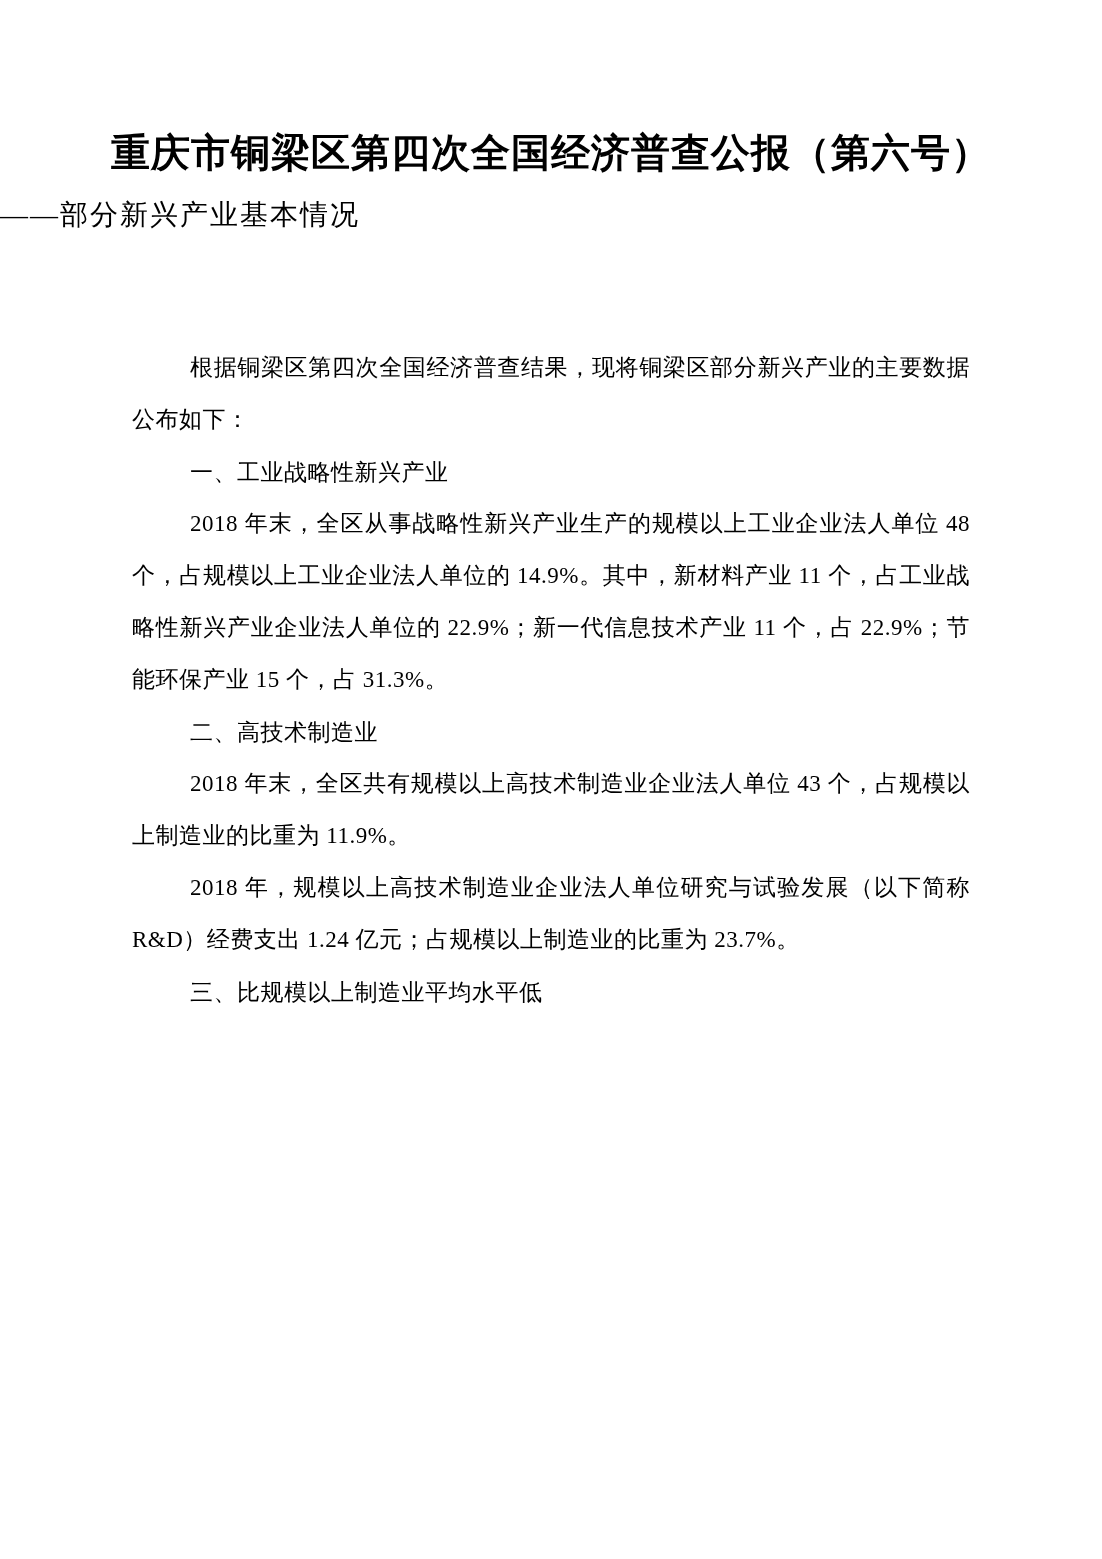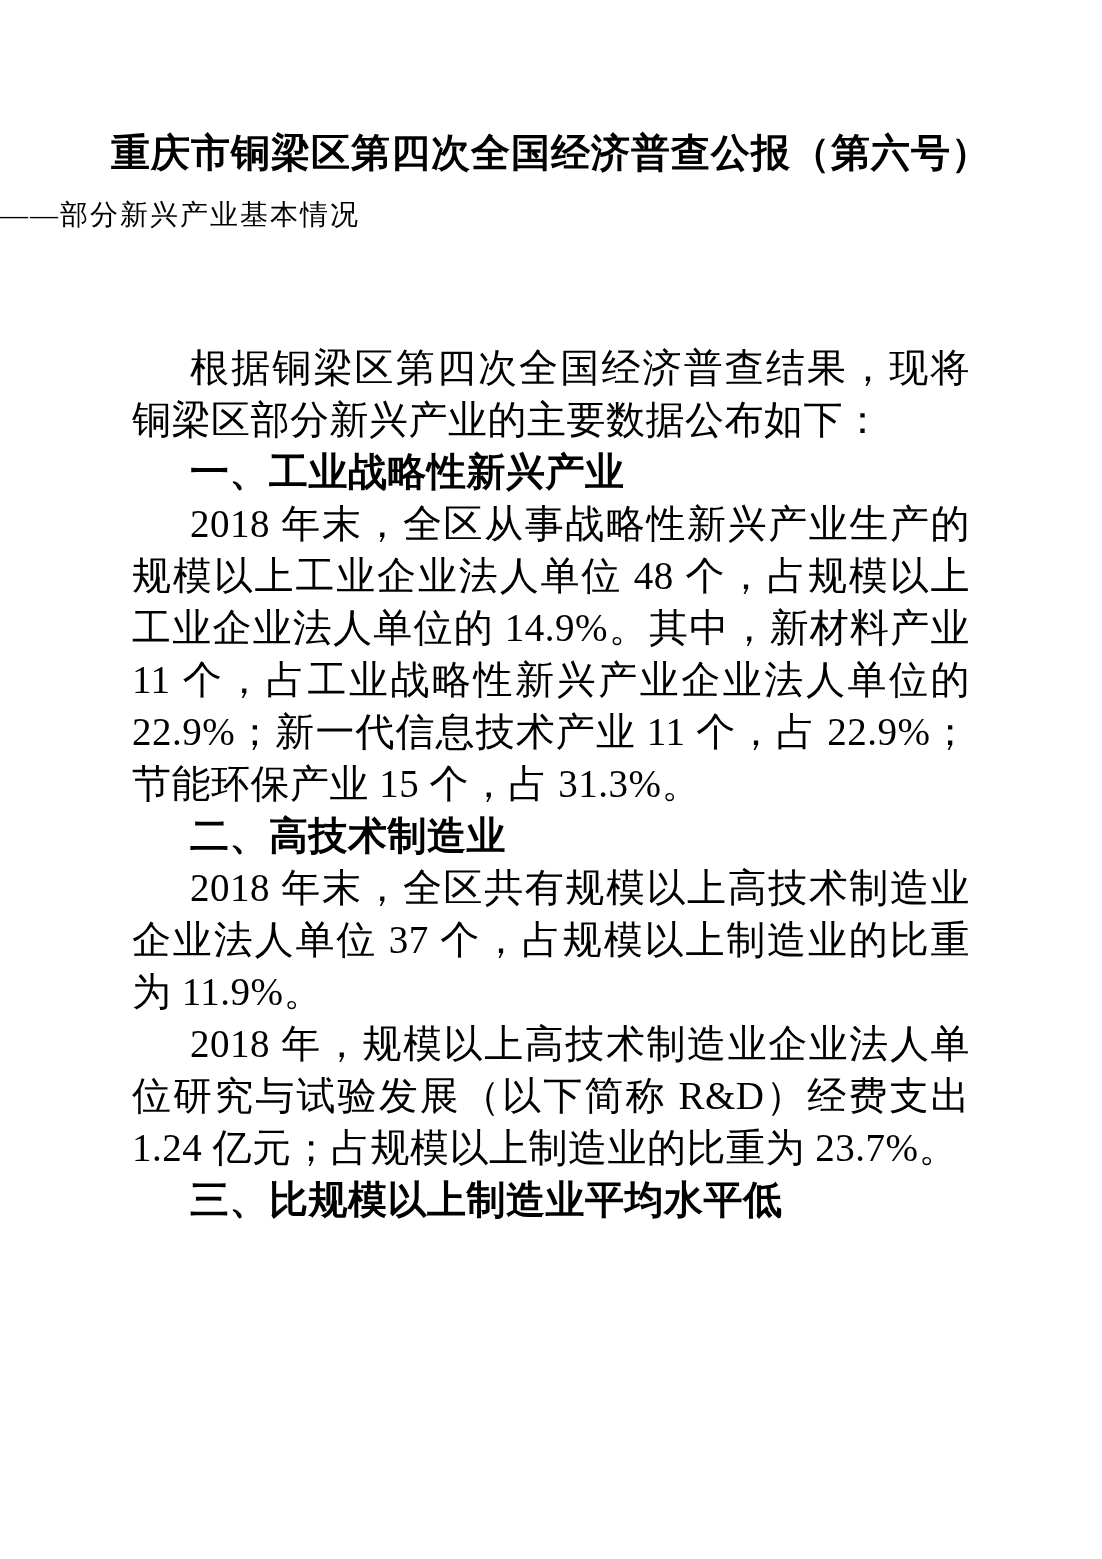--- a/index.html
+++ b/index.html
@@ -44,29 +44,29 @@
     margin-top: 9px;
     font-size: 29px;
     line-height: 46px;
     letter-spacing: 1px;
     font-weight: 600;
   }
   .doc-body {
     margin: 106px 132px 0 132px;
   }
   .doc-body p {
-    font-size: 39px;
+    font-size: 23px;
     line-height: 52px;
     text-indent: 58px;
     text-align: justify;
     letter-spacing: 0.5px;
   }
   .body-heading {
     font-family: "Liberation Sans", "DejaVu Sans", sans-serif;
-    font-weight: 700;
+    font-weight: 400;
     letter-spacing: 0;
   }
   .page-footer {
     position: absolute;
     left: 0;
     right: 12px;
     top: 1444px;
     text-align: right;
     font-size: 24px;
     line-height: 30px;
@@ -81,20 +81,20 @@
   <h1 class="doc-title">重庆市铜梁区第四次全国经济普查公报（第六号）</h1>
 
   <div class="doc-subtitle">——部分新兴产业基本情况</div>
 
 
   <div class="doc-body">
       <p class="body-paragraph">根据铜梁区第四次全国经济普查结果，现将铜梁区部分新兴产业的主要数据公布如下：</p>
       <p class="body-heading">一、工业战略性新兴产业</p>
       <p class="body-paragraph">2018 年末，全区从事战略性新兴产业生产的规模以上工业企业法人单位 48 个，占规模以上工业企业法人单位的 14.9%。其中，新材料产业 11 个，占工业战略性新兴产业企业法人单位的 22.9%；新一代信息技术产业 11 个，占 22.9%；节能环保产业 15 个，占 31.3%。</p>
       <p class="body-heading">二、高技术制造业</p>
-      <p class="body-paragraph">2018 年末，全区共有规模以上高技术制造业企业法人单位 37 个，占规模以上制造业的比重为 11.9%。</p>
+      <p class="body-paragraph">2018 年末，全区共有规模以上高技术制造业企业法人单位 43 个，占规模以上制造业的比重为 11.9%。</p>
       <p class="body-paragraph">2018 年，规模以上高技术制造业企业法人单位研究与试验发展（以下简称 R&amp;D）经费支出 1.24 亿元；占规模以上制造业的比重为 23.7%。</p>
       <p class="body-heading">三、比规模以上制造业平均水平低</p>
     </div>
 
   <div class="page-footer">– 36 –</div>
 
 </div>
 
 </body></html>

